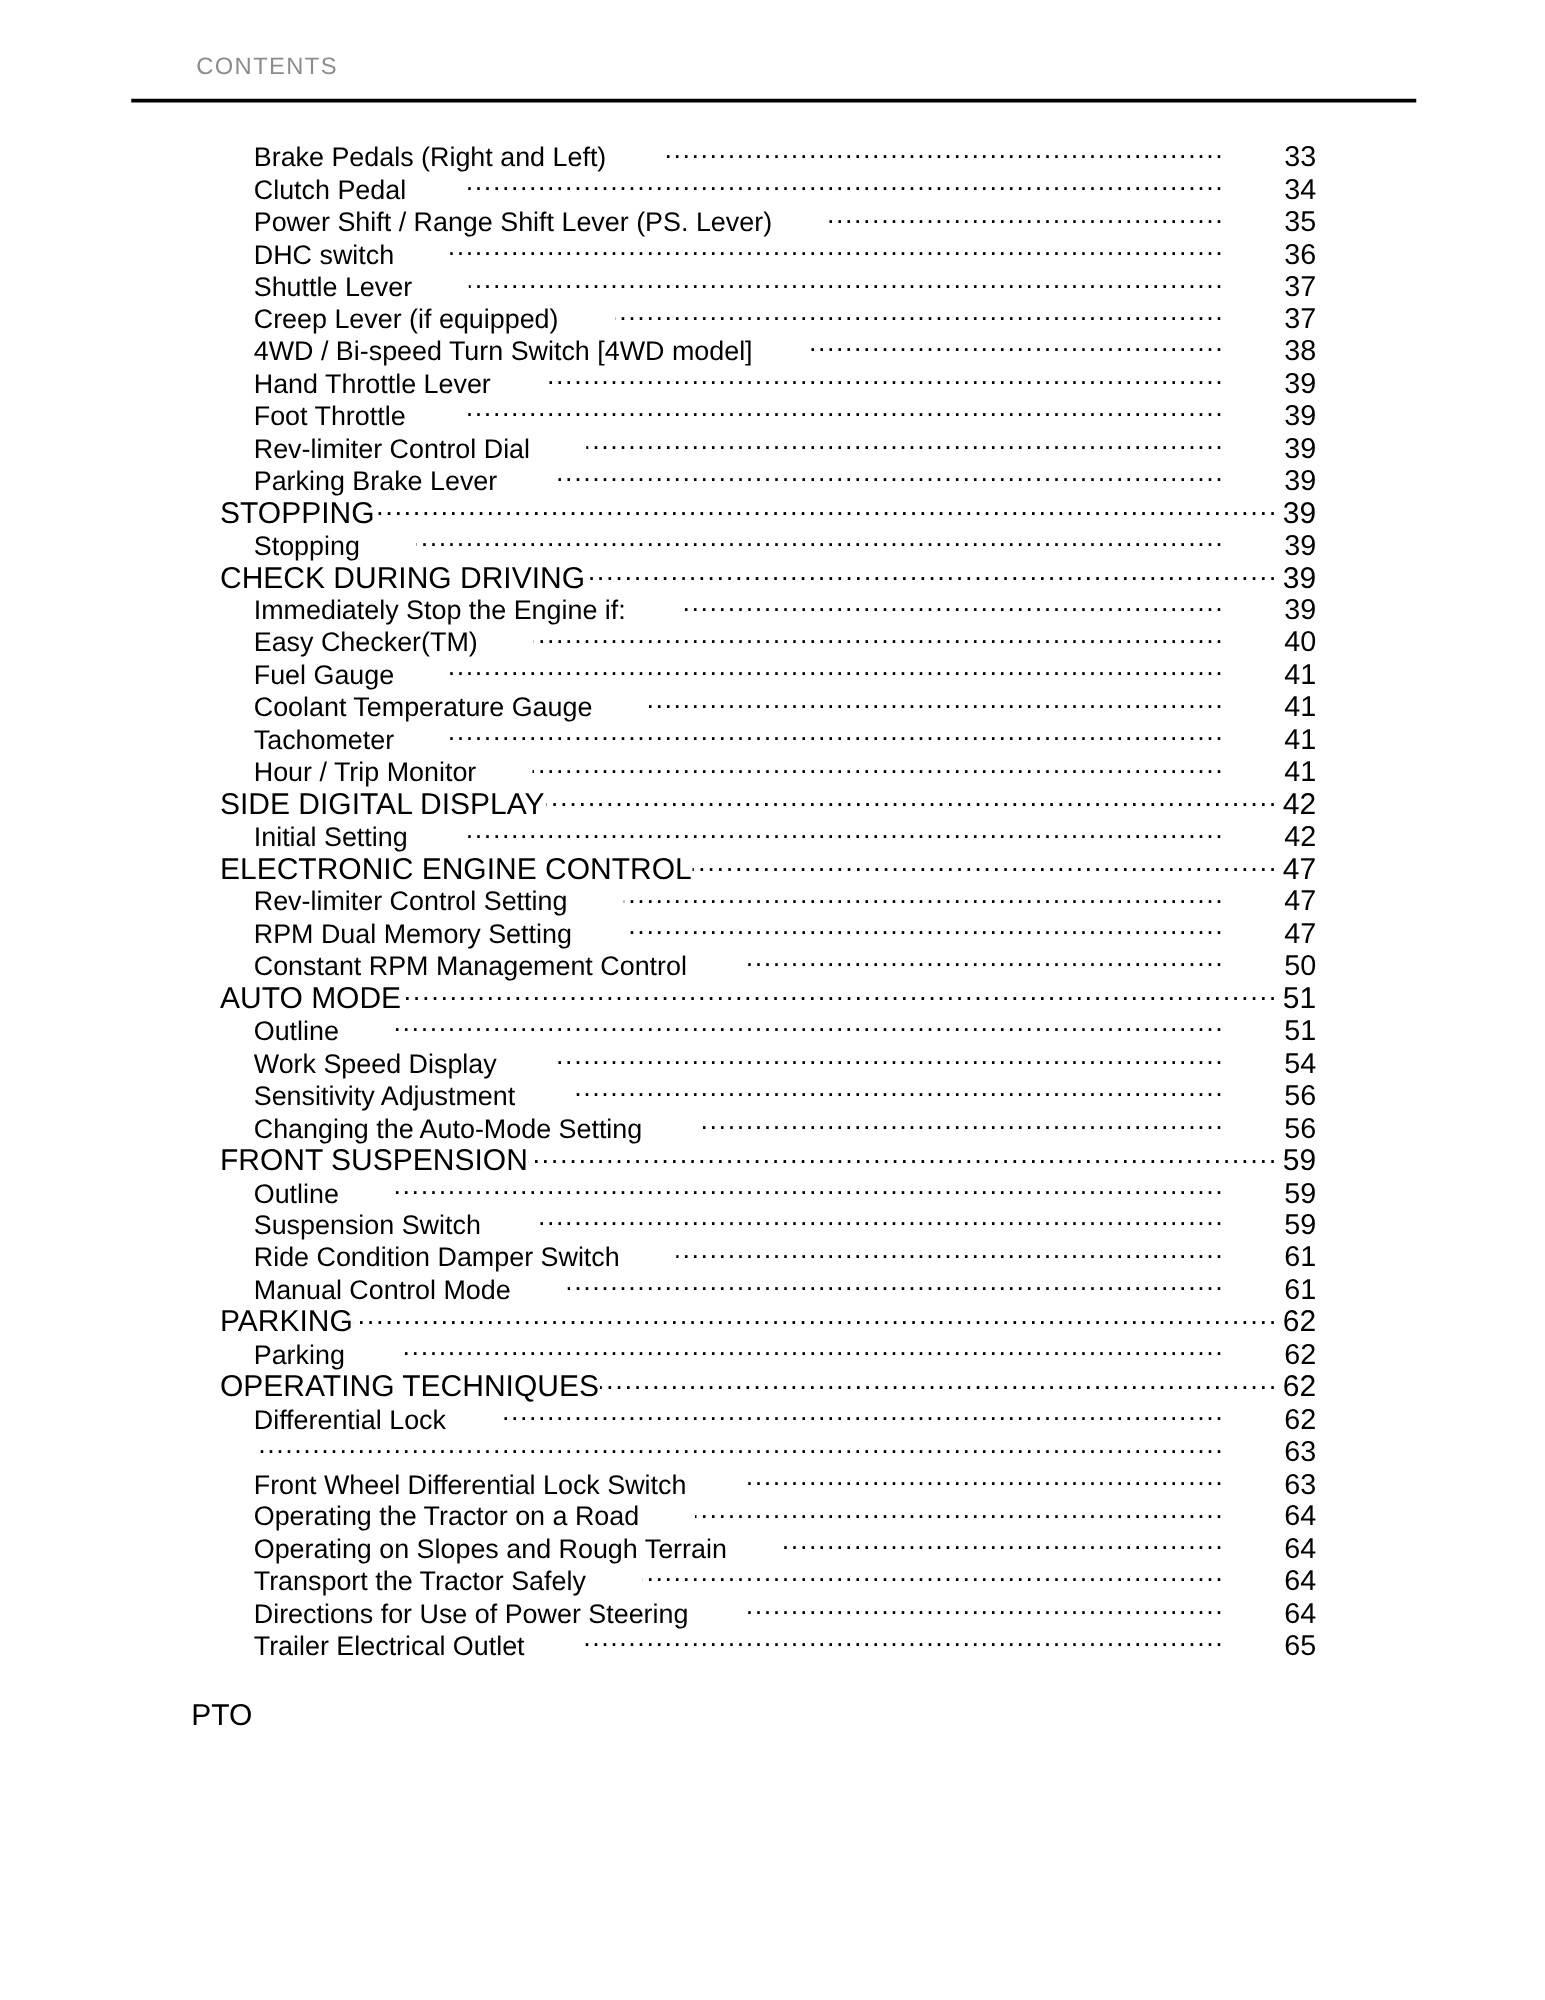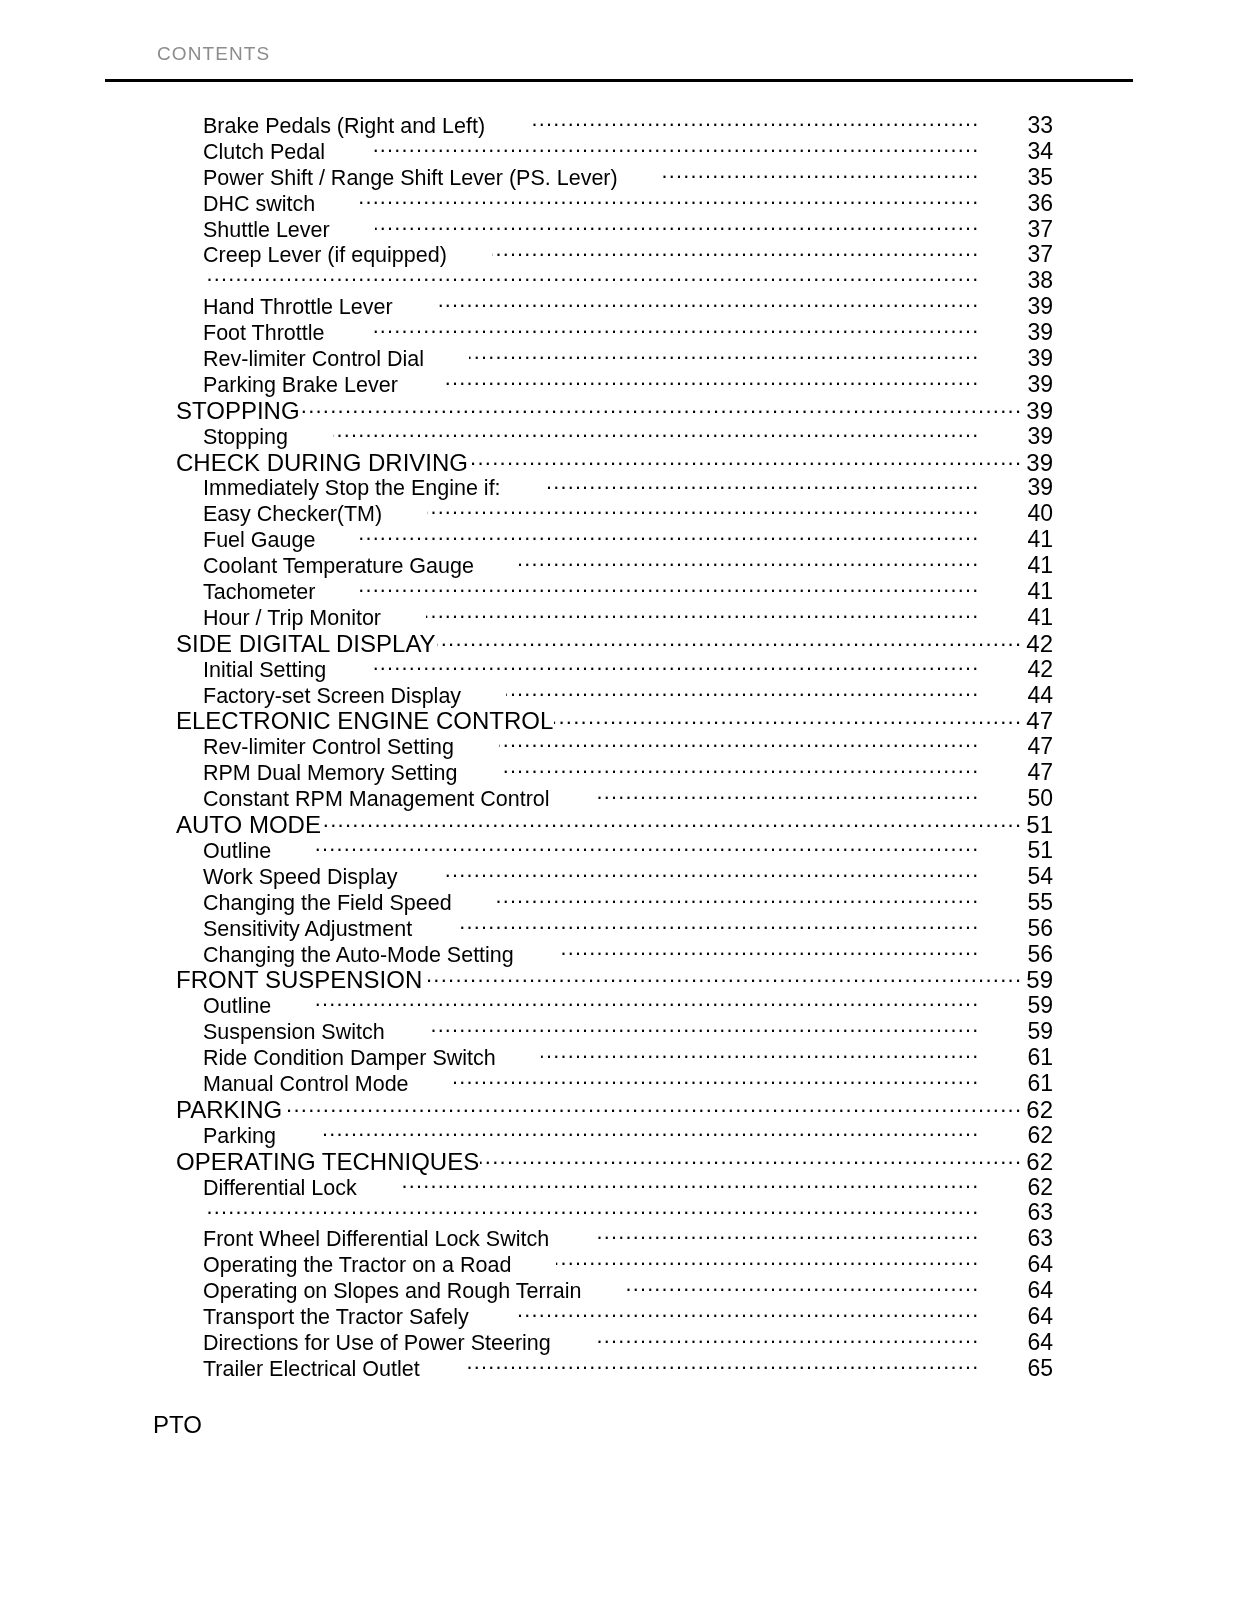--- a/index.html
+++ b/index.html
@@ -155,20 +155,21 @@
         <span class="toc-title">Shuttle Lever</span>
         <span class="toc-leader"></span>
         <span class="toc-page">37</span>
       </div>
       <div class="toc-row level-entry">
         <span class="toc-title">Creep Lever (if equipped)</span>
         <span class="toc-leader"></span>
         <span class="toc-page">37</span>
       </div>
       <div class="toc-row level-entry">
+        <span class="toc-title">4WD / Bi-speed Turn Switch [4WD model]</span>
         <span class="toc-leader"></span>
         <span class="toc-page">38</span>
       </div>
       <div class="toc-row level-entry">
         <span class="toc-title">Hand Throttle Lever</span>
         <span class="toc-leader"></span>
         <span class="toc-page">39</span>
       </div>
       <div class="toc-row level-entry">
         <span class="toc-title">Foot Throttle</span>
@@ -233,25 +234,20 @@
       <div class="toc-row level-section">
         <span class="toc-title">SIDE DIGITAL DISPLAY</span>
         <span class="toc-leader"></span>
         <span class="toc-page">42</span>
       </div>
       <div class="toc-row level-entry">
         <span class="toc-title">Initial Setting</span>
         <span class="toc-leader"></span>
         <span class="toc-page">42</span>
       </div>
-      <div class="toc-row level-entry">
-        <span class="toc-title">Factory-set Screen Display</span>
-        <span class="toc-leader"></span>
-        <span class="toc-page">44</span>
-      </div>
       <div class="toc-row level-section">
         <span class="toc-title">ELECTRONIC ENGINE CONTROL</span>
         <span class="toc-leader"></span>
         <span class="toc-page">47</span>
       </div>
       <div class="toc-row level-entry">
         <span class="toc-title">Rev-limiter Control Setting</span>
         <span class="toc-leader"></span>
         <span class="toc-page">47</span>
       </div>
@@ -272,25 +268,20 @@
       </div>
       <div class="toc-row level-entry">
         <span class="toc-title">Outline</span>
         <span class="toc-leader"></span>
         <span class="toc-page">51</span>
       </div>
       <div class="toc-row level-entry">
         <span class="toc-title">Work Speed Display</span>
         <span class="toc-leader"></span>
         <span class="toc-page">54</span>
-      </div>
-      <div class="toc-row level-entry">
-        <span class="toc-title">Changing the Field Speed</span>
-        <span class="toc-leader"></span>
-        <span class="toc-page">55</span>
       </div>
       <div class="toc-row level-entry">
         <span class="toc-title">Sensitivity Adjustment</span>
         <span class="toc-leader"></span>
         <span class="toc-page">56</span>
       </div>
       <div class="toc-row level-entry">
         <span class="toc-title">Changing the Auto-Mode Setting</span>
         <span class="toc-leader"></span>
         <span class="toc-page">56</span>

